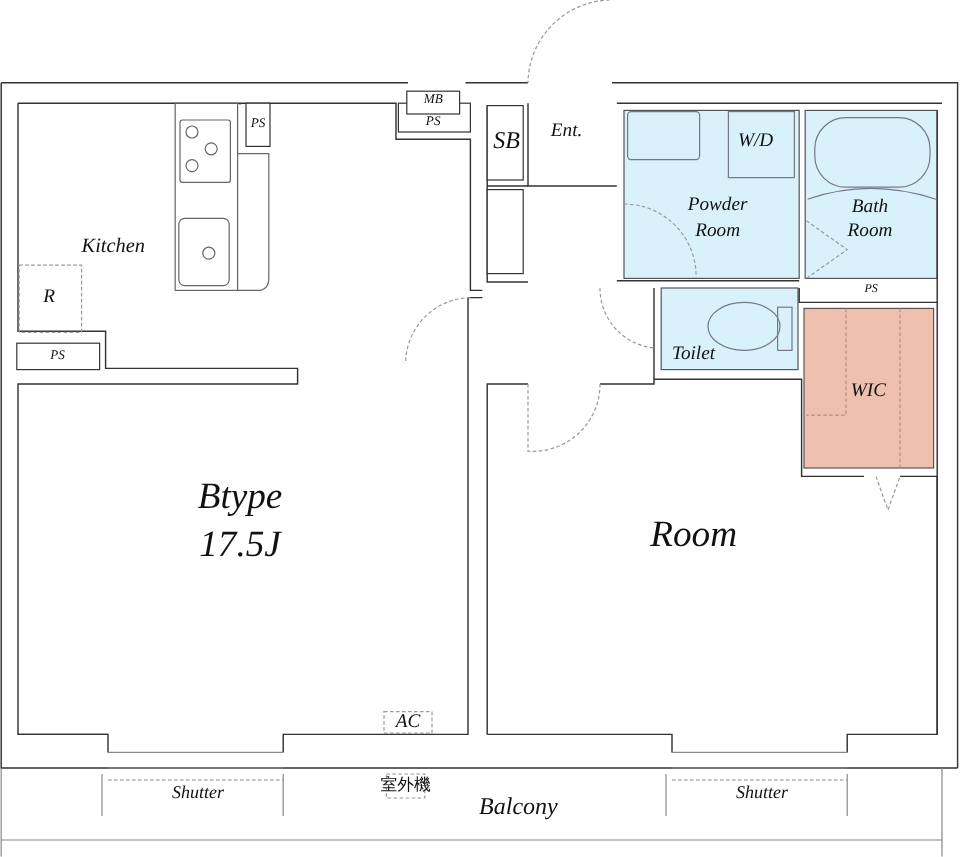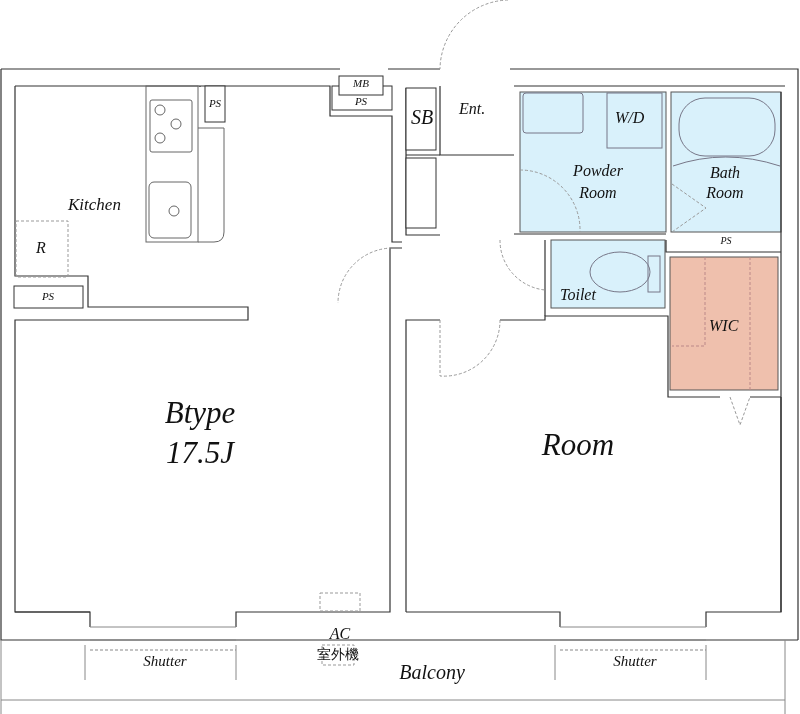--- a/index.html
+++ b/index.html
@@ -110,17 +110,17 @@
 <div class="lbl" style="left:709px;top:318px;font-size:16px;">WIC</div>
 
 <div class="lbl big c" style="left:200px;top:393px;">
   <div>Btype</div>
   <div>17.5J</div>
 </div>
 <div class="lbl big c" style="left:578px;top:425px;">
   <div>Room</div>
 </div>
 
-<div class="lbl c" style="left:340px;top:594px;font-size:16px;margin-top:32px;">AC</div>
+<div class="lbl c" style="left:340px;top:594px;font-size:16px;">AC</div>
 <div class="lbl c" style="left:338px;top:647px;font-size:14px;font-style:normal;font-family:'DejaVu Sans',sans-serif;">室外機</div>
 <div class="lbl c" style="left:165px;top:654px;font-size:15px;">Shutter</div>
 <div class="lbl c" style="left:635px;top:654px;font-size:15px;">Shutter</div>
 <div class="lbl c" style="left:432px;top:662px;font-size:20px;">Balcony</div>
 
 </body></html>

